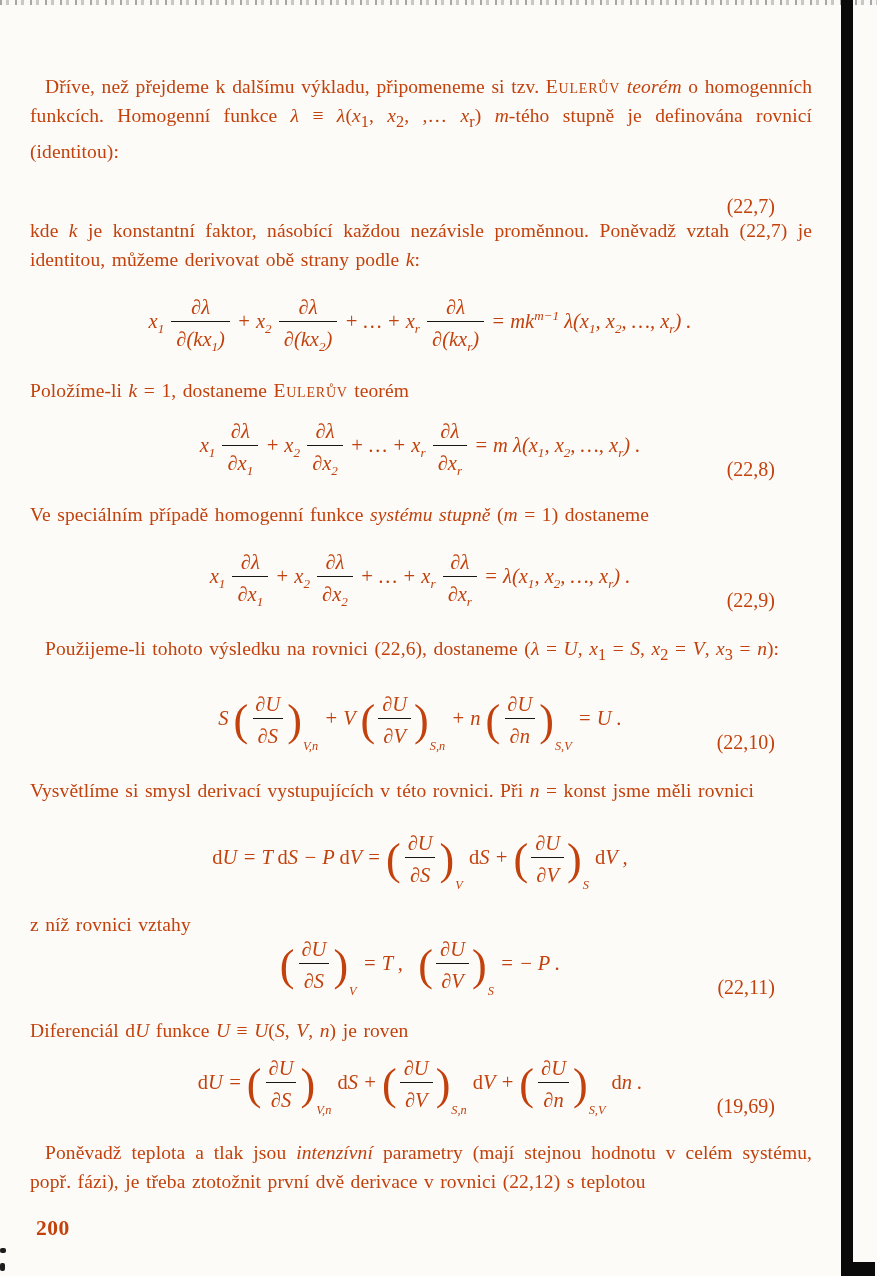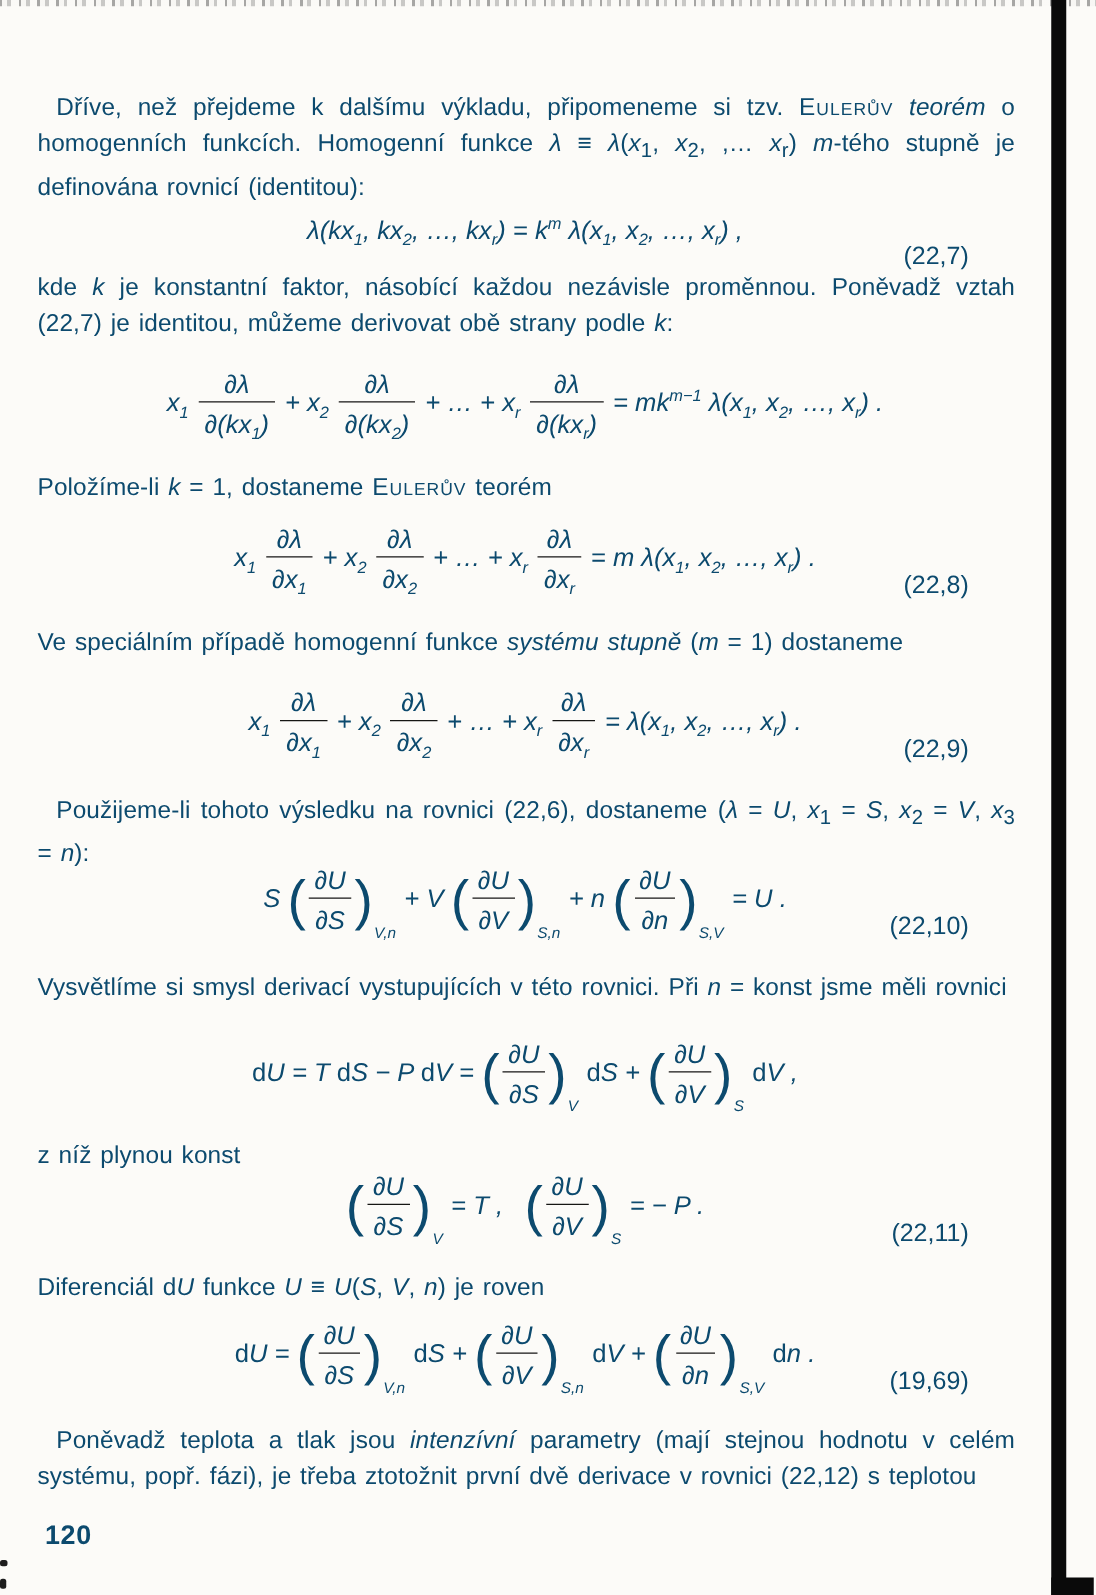--- a/index.html
+++ b/index.html
@@ -4,22 +4,22 @@
 <style>
   * { margin: 0; padding: 0; box-sizing: border-box; }
   html, body { background: #ffffff; }
 
   .page {
     position: relative;
     width: 877px;
     height: 1276px;
     background: #fcfbf8;
     overflow: hidden;
-    font-family: Liberation Sans, sans-serif;
-    color: #0c4a6e;
+    font-family: Liberation Serif, serif;
+    color: #c2410c;
   }
 
   
   .scan-top {
     position: absolute; top: 0; left: 0; width: 100%; height: 5px;
     background: repeating-linear-gradient(90deg,
       rgba(45,45,45,.55) 0 2px, rgba(210,210,210,.15) 2px 6px,
       rgba(80,80,80,.40) 6px 9px, rgba(235,235,235,.10) 9px 15px);
     opacity: .75;
   }
@@ -81,21 +81,20 @@
 
   <div class="scan-top"></div>
   <div class="scan-bar"></div>
   <div class="scan-corner"></div>
   <div class="speck-a"></div>
   <div class="speck-b"></div>
 
   <p class="para indent" style="top:72px">Dříve, než přejdeme k dalšímu výkladu, připomeneme si tzv. <span class="sc">Eulerův</span> <i>teorém</i> o homogenních funkcích. Homogenní funkce <i>λ</i> ≡ <i>λ</i>(<i>x</i><sub>1</sub>, <i>x</i><sub>2</sub>, ,… <i>x</i><sub>r</sub>) <i>m</i>-tého stupně je definována rovnicí (identitou):</p>
 
   <div class="eq-row" style="top:160px;height:50px">
-    <span class="eq">λ(kx<sub>1</sub>, kx<sub>2</sub>, …, kx<sub>r</sub>) = k<sup>m</sup> λ(x<sub>1</sub>, x<sub>2</sub>, …, x<sub>r</sub>) ,</span>
     <span class="eq-num">(22,7)</span>
   </div>
 
   <p class="para" style="top:216px">kde <i>k</i> je konstantní faktor, násobící každou nezávisle proměnnou. Poněvadž vztah (22,7) je identitou, můžeme derivovat obě strany podle <i>k</i>:</p>
 
   <div class="eq-row" style="top:284px;height:80px">
     <span class="eq">x<sub>1</sub> <span class="fr">
           <span class="nu">∂λ</span>
           <span class="de">∂(kx<sub>1</sub>)</span>
         </span> + x<sub>2</sub> <span class="fr">
@@ -185,21 +184,21 @@
           <span class="pp">(</span>
           <span class="fr">
             <span class="nu">∂U</span>
             <span class="de">∂V</span>
           </span>
           <span class="pp">)</span>
           <span class="ps">S</span>
         </span> <span class="rm">d</span>V ,</span>
   </div>
 
-  <p class="para" style="top:910px">z níž plynou konst</p>
+  <p class="para" style="top:910px">z níž rovnici vztahy</p>
 
   <div class="eq-row" style="top:926px;height:80px">
     <span class="eq"><span class="pg">
           <span class="pp">(</span>
           <span class="fr">
             <span class="nu">∂U</span>
             <span class="de">∂S</span>
           </span>
           <span class="pp">)</span>
           <span class="ps">V</span>
@@ -241,15 +240,15 @@
             <span class="de">∂n</span>
           </span>
           <span class="pp">)</span>
           <span class="ps">S,V</span>
         </span> <span class="rm">d</span>n .</span>
     <span class="eq-num">(19,69)</span>
   </div>
 
   <p class="para indent" style="top:1138px">Poněvadž teplota a tlak jsou <i>intenzívní</i> parametry (mají stejnou hodnotu v celém systému, popř. fázi), je třeba ztotožnit první dvě derivace v rovnici (22,12) s teplotou</p>
 
-  <div class="page-number">120</div>
+  <div class="page-number">200</div>
 
 </div>
 
 </body></html>

